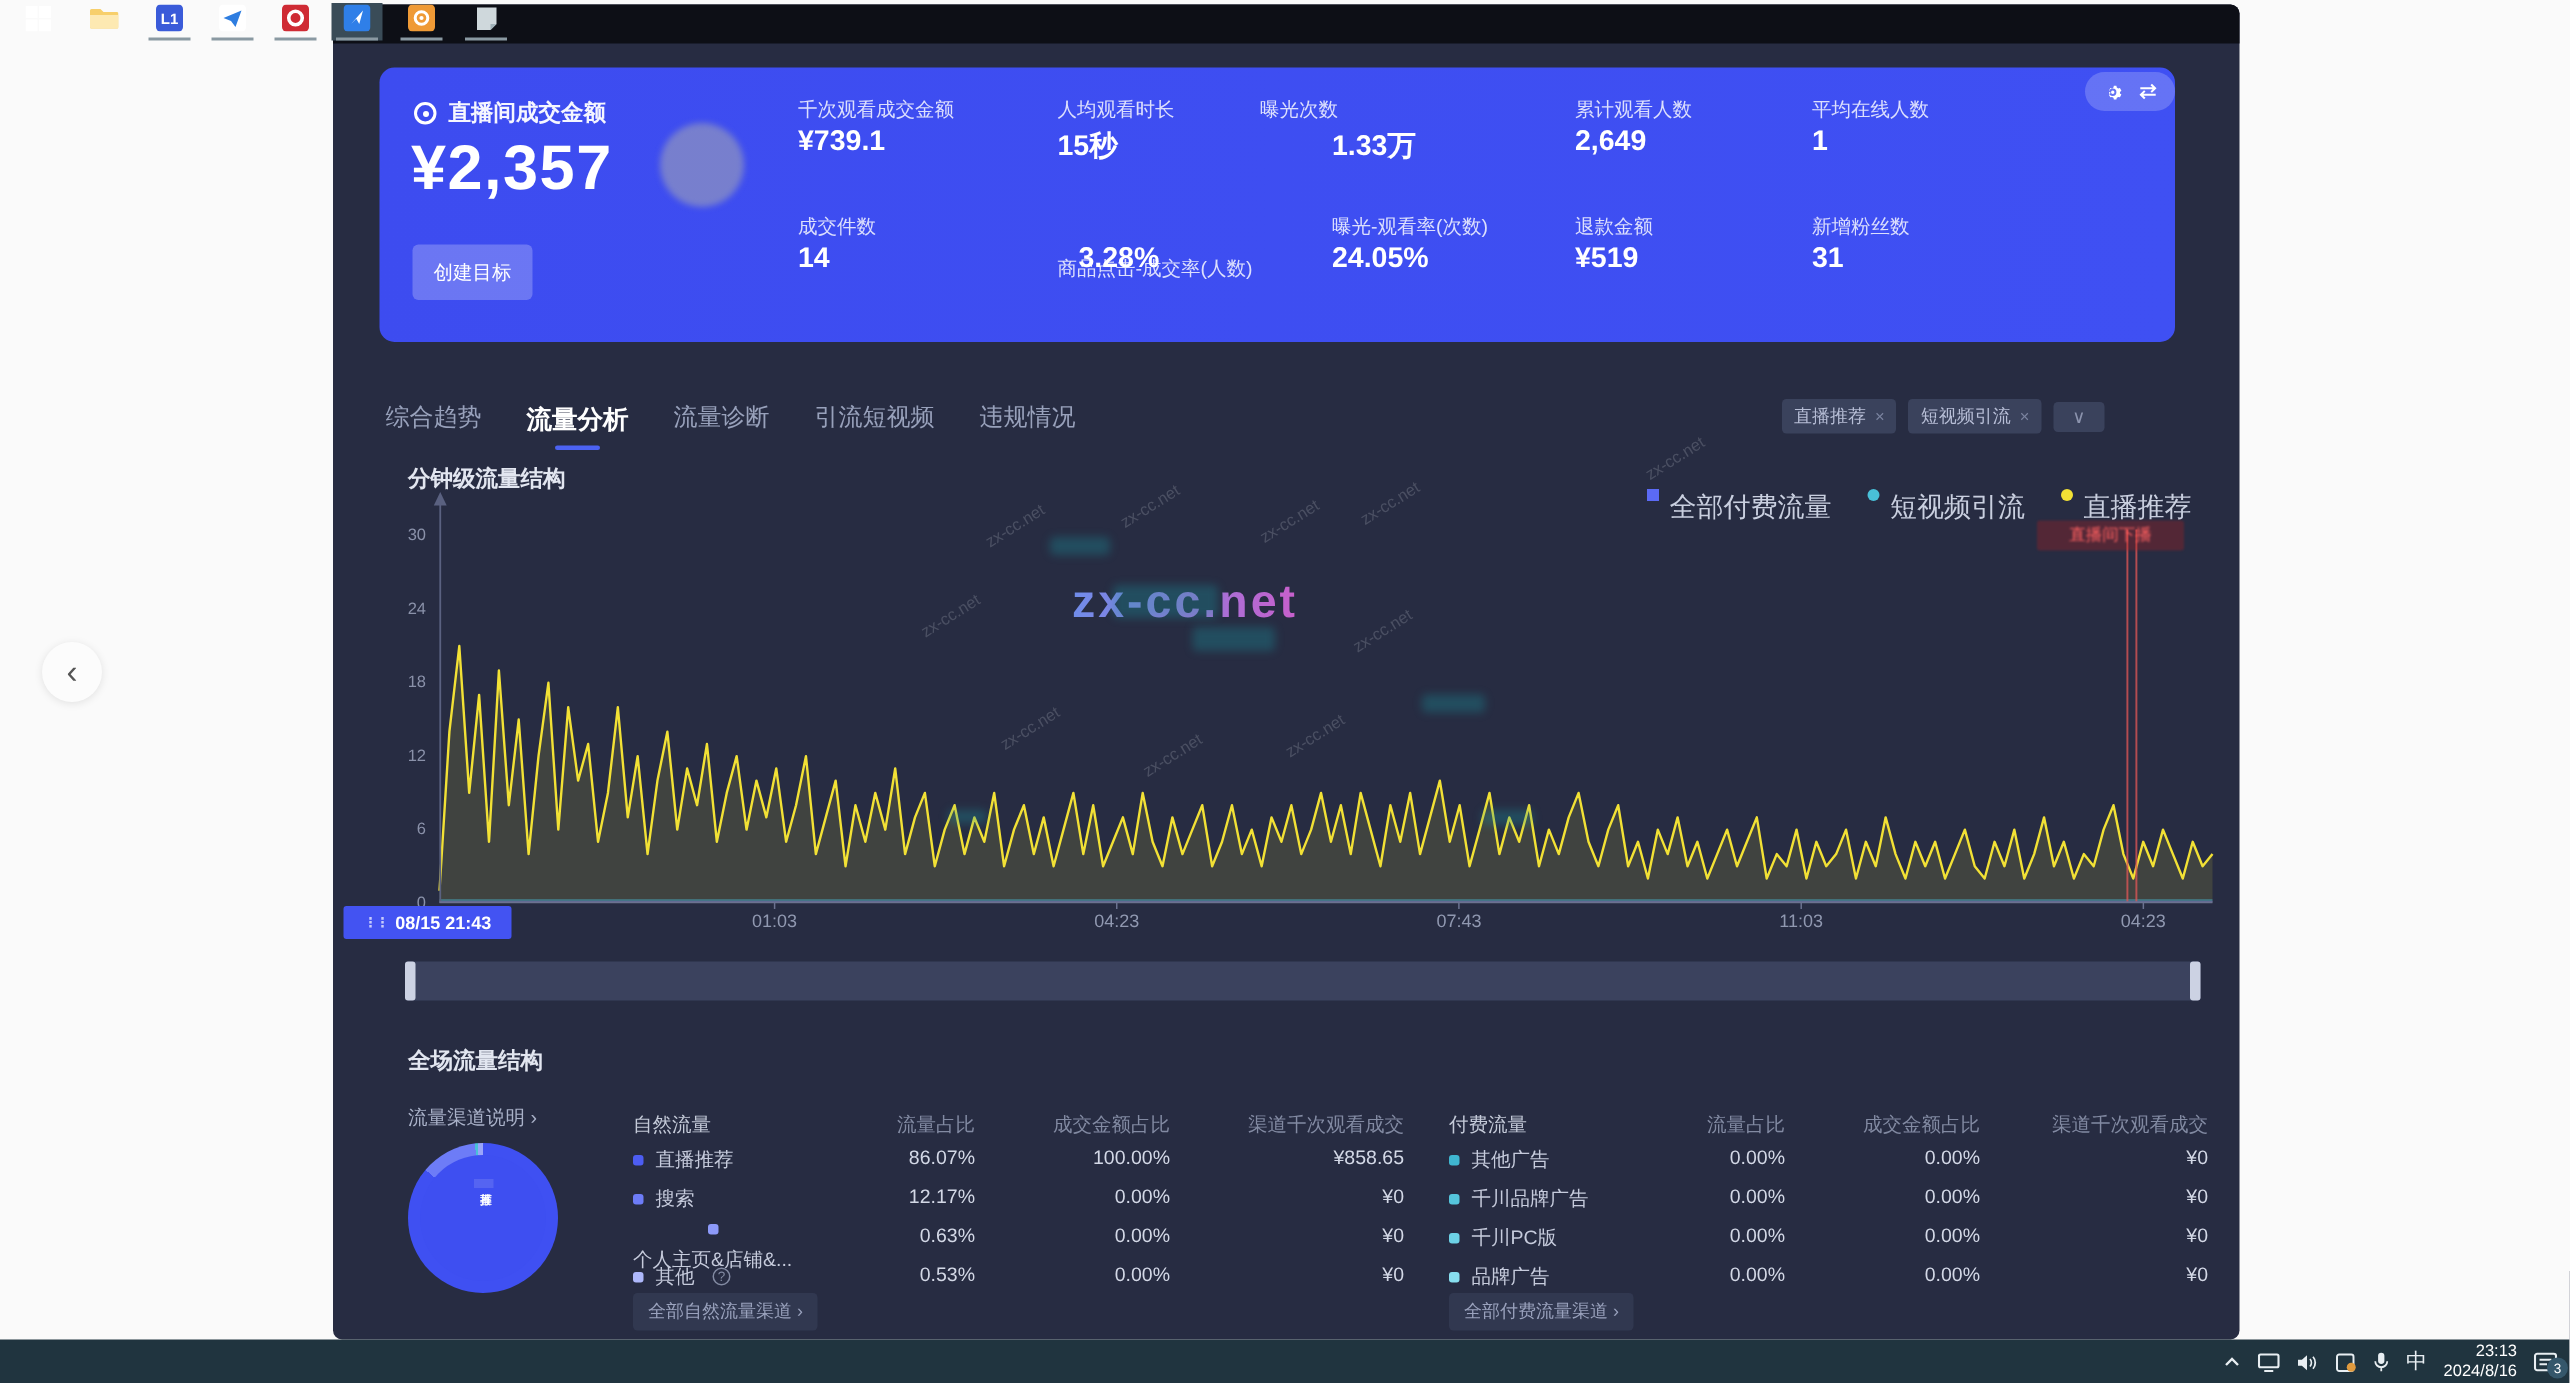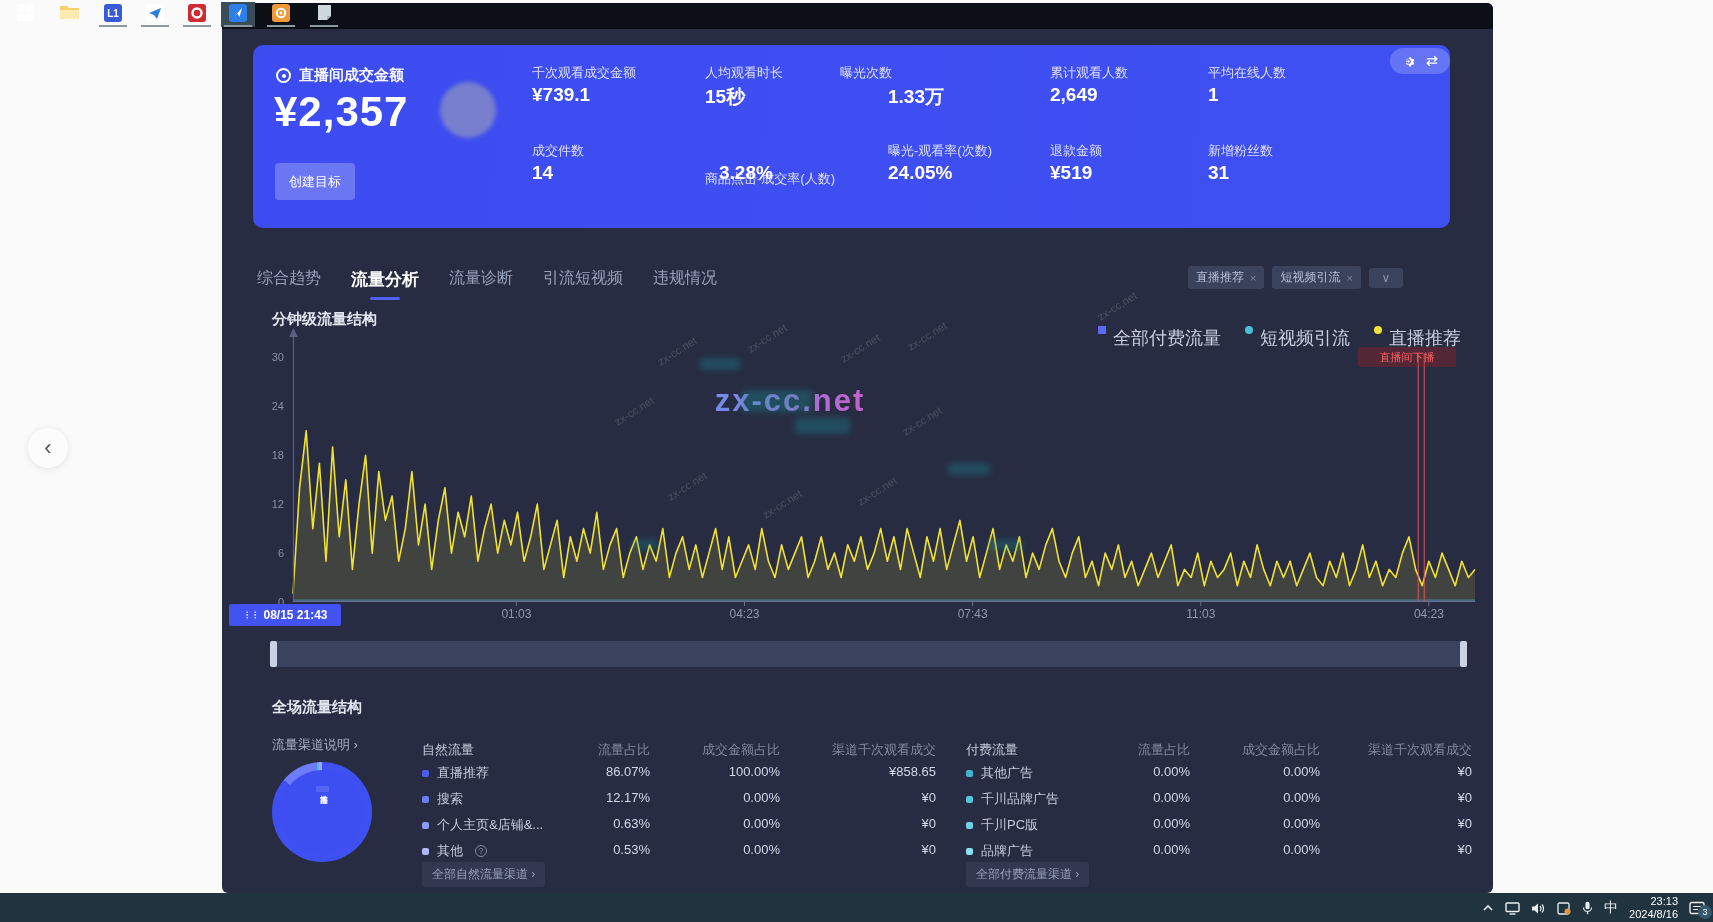--- a/index.html
+++ b/index.html
@@ -288,21 +288,21 @@
       <div class="cell right" style="left: 650px; top: 764px;">86.07%</div>
       <div class="cell right" style="left: 780px; top: 764px;">100.00%</div>
       <div class="cell right" style="left: 936px; top: 764px;">¥858.65</div>
       <div class="row-name" style="left: 422px; top: 790px;">
         <span class="bullet" style="background: rgb(109, 124, 247);"></span>
         <span>搜索</span>
       </div>
       <div class="cell right" style="left: 650px; top: 790px;">12.17%</div>
       <div class="cell right" style="left: 780px; top: 790px;">0.00%</div>
       <div class="cell right" style="left: 936px; top: 790px;">¥0</div>
-      <div class="row-name" style="left: 422px; top: 816px;">
+      <div class="row-name" style="left: 422px; top: 816px; flex-direction: column;">
         <span class="bullet" style="background: rgb(141, 154, 249);"></span>
         <span>个人主页&amp;店铺&amp;...</span>
       </div>
       <div class="cell right" style="left: 650px; top: 816px;">0.63%</div>
       <div class="cell right" style="left: 780px; top: 816px;">0.00%</div>
       <div class="cell right" style="left: 936px; top: 816px;">¥0</div>
       <div class="row-name" style="left: 422px; top: 842px;">
         <span class="bullet" style="background: rgb(174, 184, 251);"></span>
         <span>其他</span>
         <span class="info-ico">?</span>

